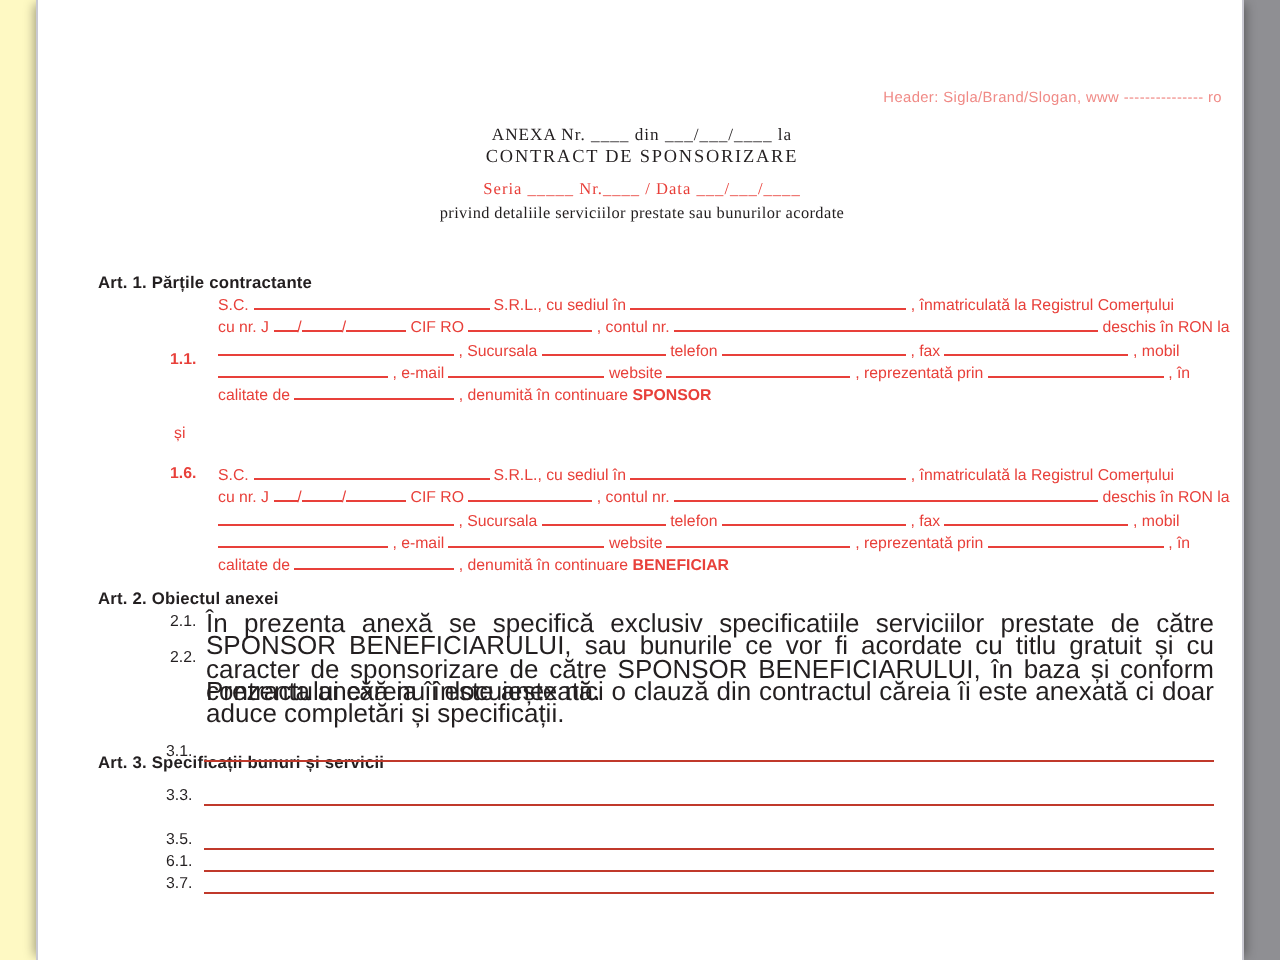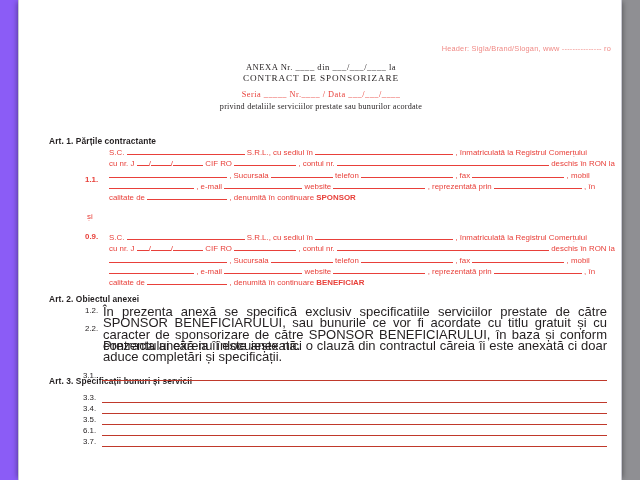--- a/index.html
+++ b/index.html
@@ -10,21 +10,21 @@
     height: 480px;
     overflow: hidden;
   }
   body {
     font-family: "Liberation Sans", sans-serif;
   }
   .viewer {
     position: relative;
     width: 556px;
     height: 480px;
-    background: #8b5cf6;
+    background: #fef9c3;
   }
   
   .page {
     position: absolute;
     left: 18px;
     top: 0px;
     width: 604px;
     height: 480px;
     background: #ffffff;
     box-sizing: border-box;
@@ -208,21 +208,21 @@
 
       <div class="flow red" style="left:90px; top:192.2px;">
         <span>calitate de</span>
         <span class="ul" style="width:80px;"></span>
         <span>, denumită în continuare</span>
         <span class="bold">SPONSOR</span>
       </div>
 
       <div class="si">și</div>
 
-      <div class="clause-num red" style="left:66px; top:232px;">0.9.</div>
+      <div class="clause-num red" style="left:66px; top:232px;">1.6.</div>
 
       <div class="flow red" style="left:90px; top:232px;">
         <span>S.C.</span>
         <span class="ul" style="width:118px;"></span>
         <span>S.R.L., cu sediul în</span>
         <span class="ul" style="width:138px;"></span>
         <span>, înmatriculată la Registrul Comerțului</span>
       </div>
 
       <div class="flow red" style="left:90px; top:243.3px;">
@@ -259,38 +259,34 @@
 
       <div class="flow red" style="left:90px; top:277.2px;">
         <span>calitate de</span>
         <span class="ul" style="width:80px;"></span>
         <span>, denumită în continuare</span>
         <span class="bold">BENEFICIAR</span>
       </div>
 
       <div class="art-head" style="top:294px;">Art. 2. Obiectul anexei</div>
 
-      <div class="p2num" style="left:66px; top:306px;">1.2.</div>
+      <div class="p2num" style="left:66px; top:306px;">2.1.</div>
       <div class="p2" style="left:84px; top:306px; width:504px;">În prezenta anexă se specifică exclusiv specificatiile serviciilor prestate de către SPONSOR BENEFICIARULUI, sau bunurile ce vor fi acordate cu titlu gratuit și cu caracter de sponsorizare de către SPONSOR BENEFICIARULUI, în baza și conform contractului căreia îi este anexată.</div>
 
       <div class="p2num" style="left:66px; top:324px;">2.2.</div>
       <div class="p2" style="left:84px; top:340px; width:504px;">Prezenta anexă nu înlocuiește nici o clauză din contractul căreia îi este anexată ci doar aduce completări și specificații.</div>
 
       <div class="art-head" style="top:376px;">Art. 3. Specificații bunuri și servicii</div>
 
       <div class="spec-row" style="top:371px;">
         <span class="spec-num">3.1.</span>
         <span class="spec-line"></span>
       </div>
       <div class="spec-row" style="top:393px;">
         <span class="spec-num">3.3.</span>
-        <span class="spec-line"></span>
-      </div>
-      <div class="spec-row" style="top:404px;">
-        <span class="spec-num">3.4.</span>
         <span class="spec-line"></span>
       </div>
       <div class="spec-row" style="top:415px;">
         <span class="spec-num">3.5.</span>
         <span class="spec-line"></span>
       </div>
       <div class="spec-row" style="top:426px;">
         <span class="spec-num">6.1.</span>
         <span class="spec-line"></span>
       </div>

